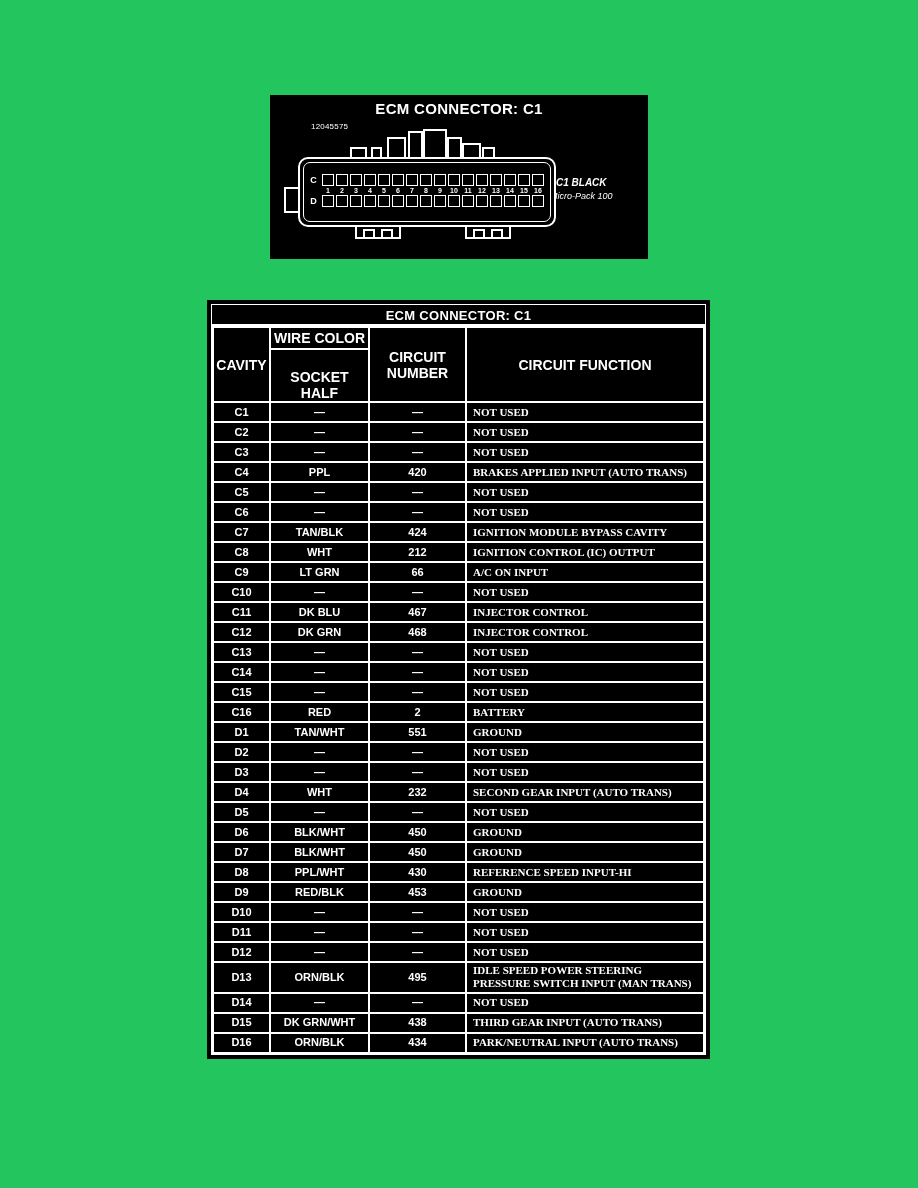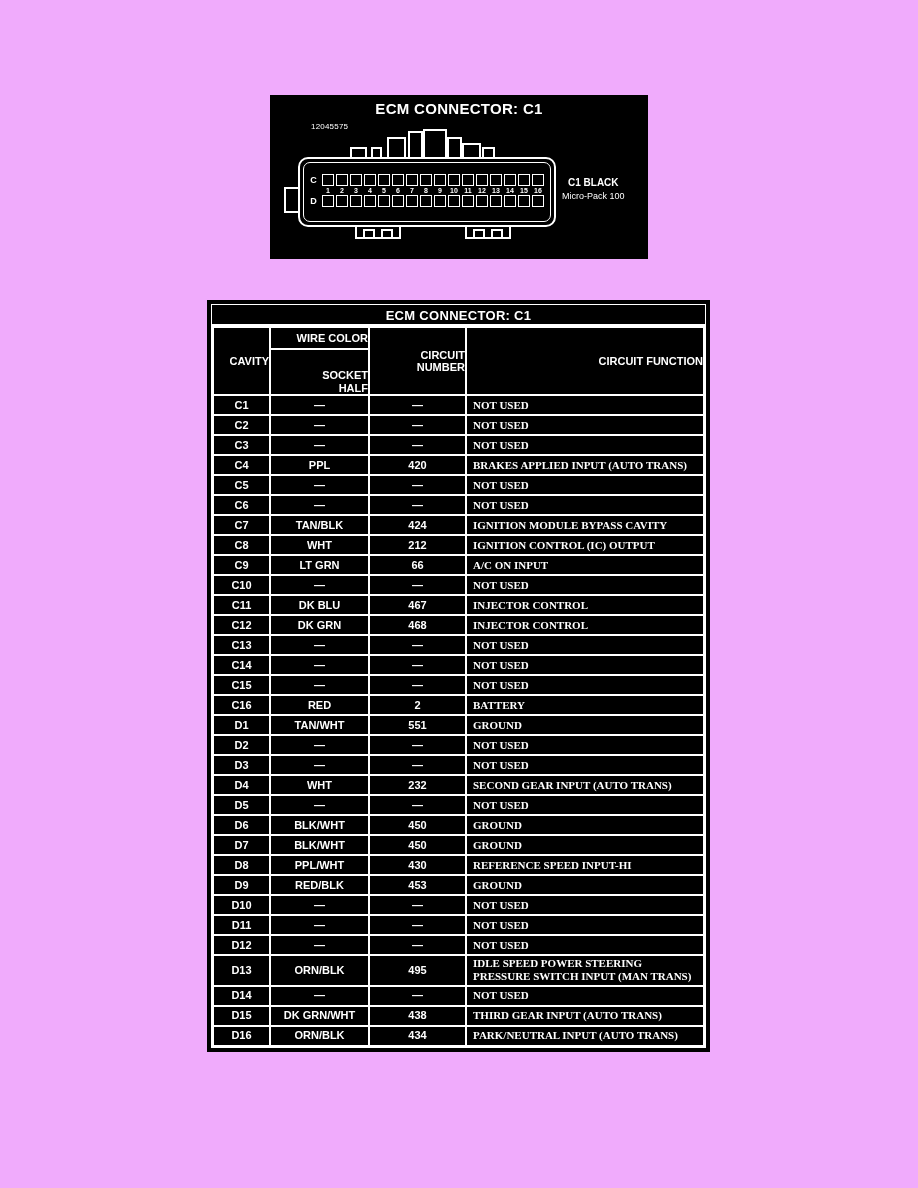--- a/index.html
+++ b/index.html
@@ -1,18 +1,18 @@
 <!DOCTYPE html>
 <html><head>
 <meta charset="utf-8">
 <style>
   * { margin:0; padding:0; box-sizing:border-box; }
   html,body { width:918px; height:1188px; }
   body { background:#ffffff; font-family:"Liberation Sans", sans-serif; position:relative; }
-  .page { position:absolute; inset:0; background:#f0abfc; }
+  .page { position:absolute; inset:0; background:#22c55e; }
 
   
   .diagram-panel { position:absolute; left:270px; top:95px; width:378px; height:164px; background:#000; color:#fff; }
   .diagram-title { text-align:center; font-weight:bold; font-size:15px; padding-top:5px; letter-spacing:.3px; }
   .part-number { position:absolute; left:41px; top:27px; font-size:8px; letter-spacing:.2px; }
 
   .connector { position:absolute; left:12px; top:34px; width:292px; height:126px; }
   .top-decor { position:absolute; left:28px; top:0; }
   .conn-body { position:absolute; left:16px; top:28px; width:258px; height:70px; border:2px solid #fff; border-radius:10px; background:#000; z-index:1; }
   .conn-body::before { content:""; position:absolute; inset:3px; border:1px solid #fff; border-radius:7px; pointer-events:none; }
@@ -20,32 +20,32 @@
   .bottom-decor { position:absolute; left:12px; top:96px; }
 
   .pin-area { position:relative; padding-top:15px; }
   .pin-row { display:flex; align-items:center; gap:4px; margin-left:9px; }
   .row-label { width:9px; font-size:9px; font-weight:bold; text-align:center; flex:0 0 9px; }
   .pins, .nums { display:flex; gap:2px; }
   .pin { width:12px; height:12px; border:1.5px solid #fff; background:#000; flex:0 0 12px; }
   .pin-numbers { display:flex; align-items:center; gap:4px; margin:1px 0 1px 9px; }
   .pin-num { width:12px; flex:0 0 12px; font-size:7px; font-weight:bold; text-align:center; }
 
-  .connector-label { position:absolute; left:292px; top:82px; width:84px; }
+  .connector-label { position:absolute; left:280px; top:82px; width:84px;font-style:italic; }
   .label-1 { font-size:10px; font-weight:bold; margin-left:6px; }
   .label-2 { font-size:9px; margin-top:3px; }
 
   
   .table-panel { position:absolute; left:207px; top:300px; width:503px; background:#000; padding:4px; color:#fff; }
   .table-inner { border:1px solid #fff; }
   .table-title { font-weight:bold; font-size:13px; text-align:center; height:21px; line-height:21px; border-bottom:2px solid #fff; letter-spacing:.3px; }
   table { width:100%; border-collapse:collapse; table-layout:fixed; color:#fff; }
   col.c1 { width:57px; } col.c2 { width:99px; } col.c3 { width:97px; }
   th, td { border:2px solid #fff; font-weight:bold; }
-  th { font-size:11px; text-align:right; }
+  th { font-size:14px; text-align:center; }
   thead tr:first-child { height:22px; }
   thead tr:last-child { height:43px; }
   th.socket-hdr { vertical-align:top; padding-top:19px; }
   .pre { white-space:pre-line; line-height:1.15; }
   tbody td { font-size:11px; height:20px; text-align:center; padding:1px 2px; line-height:1.2; }
   tbody td.col-circuit_function { text-align:left; padding-left:6px; padding-right:4px;font-family:Liberation Serif, serif; }
 </style>
 </head>
 <body>
 

